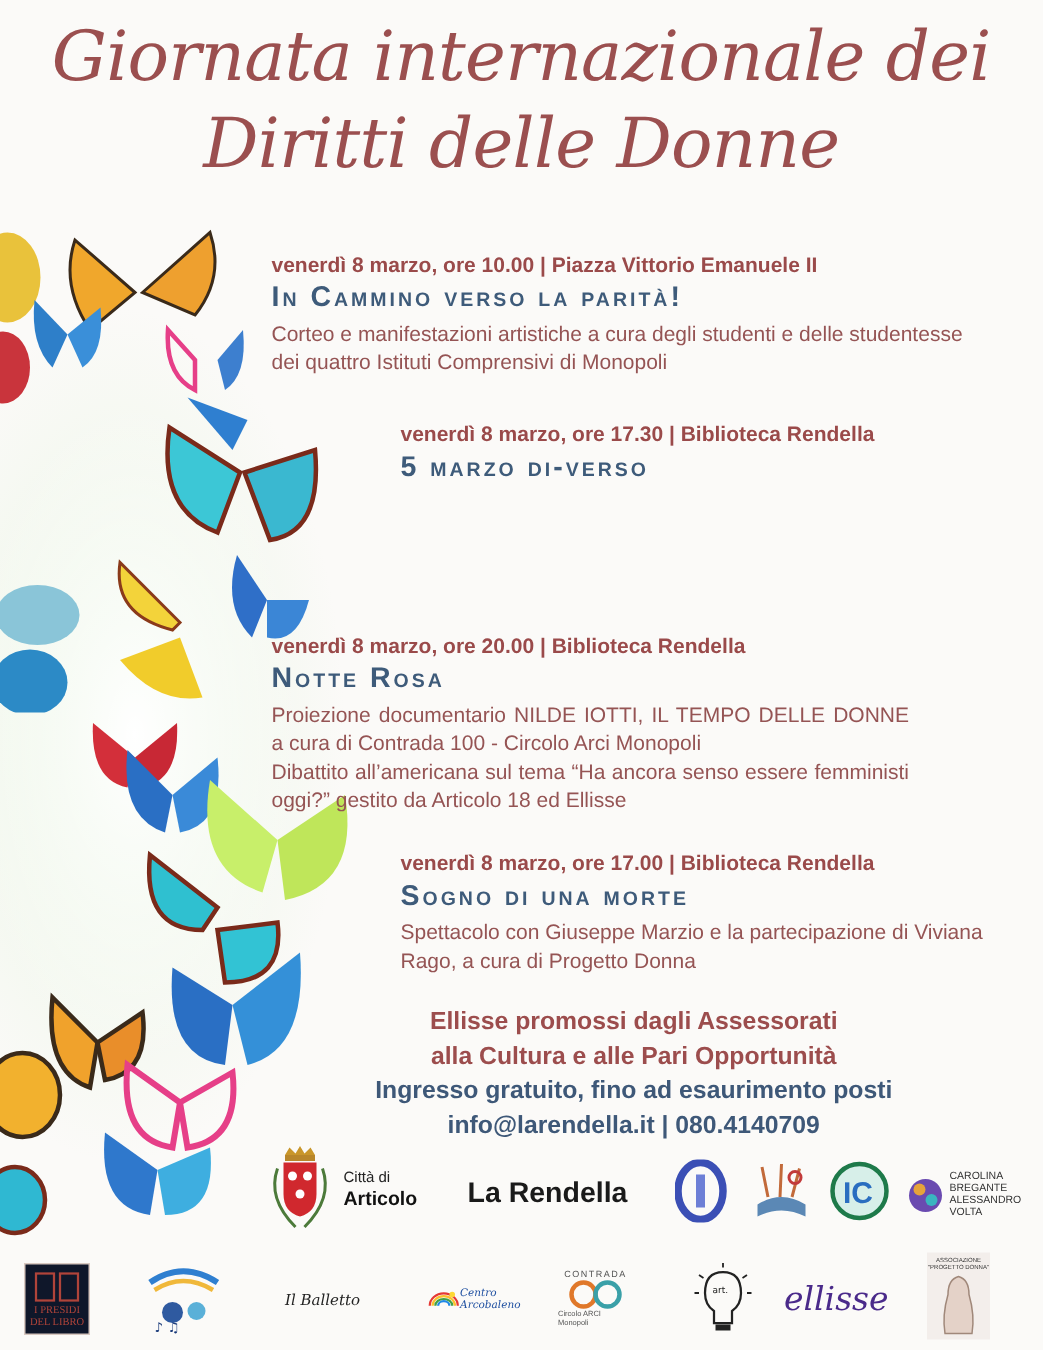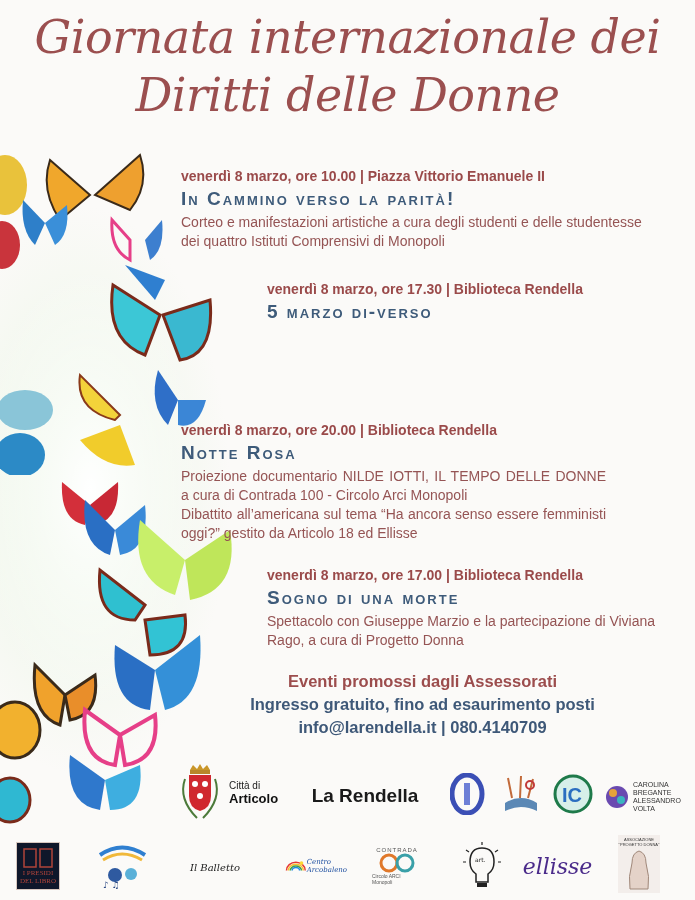--- a/index.html
+++ b/index.html
@@ -201,21 +201,22 @@
   <div class="desc justify" style="margin-top:0">Dibattito all’americana sul tema “Ha ancora senso essere femministi oggi?” gestito da Articolo 18 ed Ellisse</div>
 </div>
 
 <div class="event ev4">
   <div class="when">venerdì 8 marzo, ore 17.00 |  Biblioteca Rendella</div>
   <div class="name">Sogno di una morte</div>
   <div class="desc">Spettacolo con Giuseppe Marzio e la partecipazione di Viviana Rago,  a cura di Progetto Donna</div>
 </div>
 
 <div class="footer-text">
-  <div class="maroon">Eventi promossi dagli Assessorati</div>
+  <div class="maroon">Ellisse promossi dagli Assessorati</div>
+  <div class="maroon">alla Cultura e alle Pari Opportunità</div>
   <div class="blue">Ingresso gratuito, fino ad esaurimento posti</div>
   <div class="blue">info@larendella.it | 080.4140709</div>
 </div>
 
 <div class="logo" style="left:175px;top:764px;width:105px;height:58px;justify-content:flex-start;gap:4px">
   <svg width="50" height="58" viewBox="0 0 50 58">
     <path d="M15 6 L18 1 L22 5 L25 0 L28 5 L32 1 L35 6 Z" fill="#c9962a"></path>
     <rect x="15" y="6" width="20" height="4" fill="#b8862a"></rect>
     <path d="M14 11 H36 V32 Q36 44 25 47 Q14 44 14 32 Z" fill="#d0282e"></path>
     <circle cx="20" cy="20" r="3" fill="#fff"></circle>

